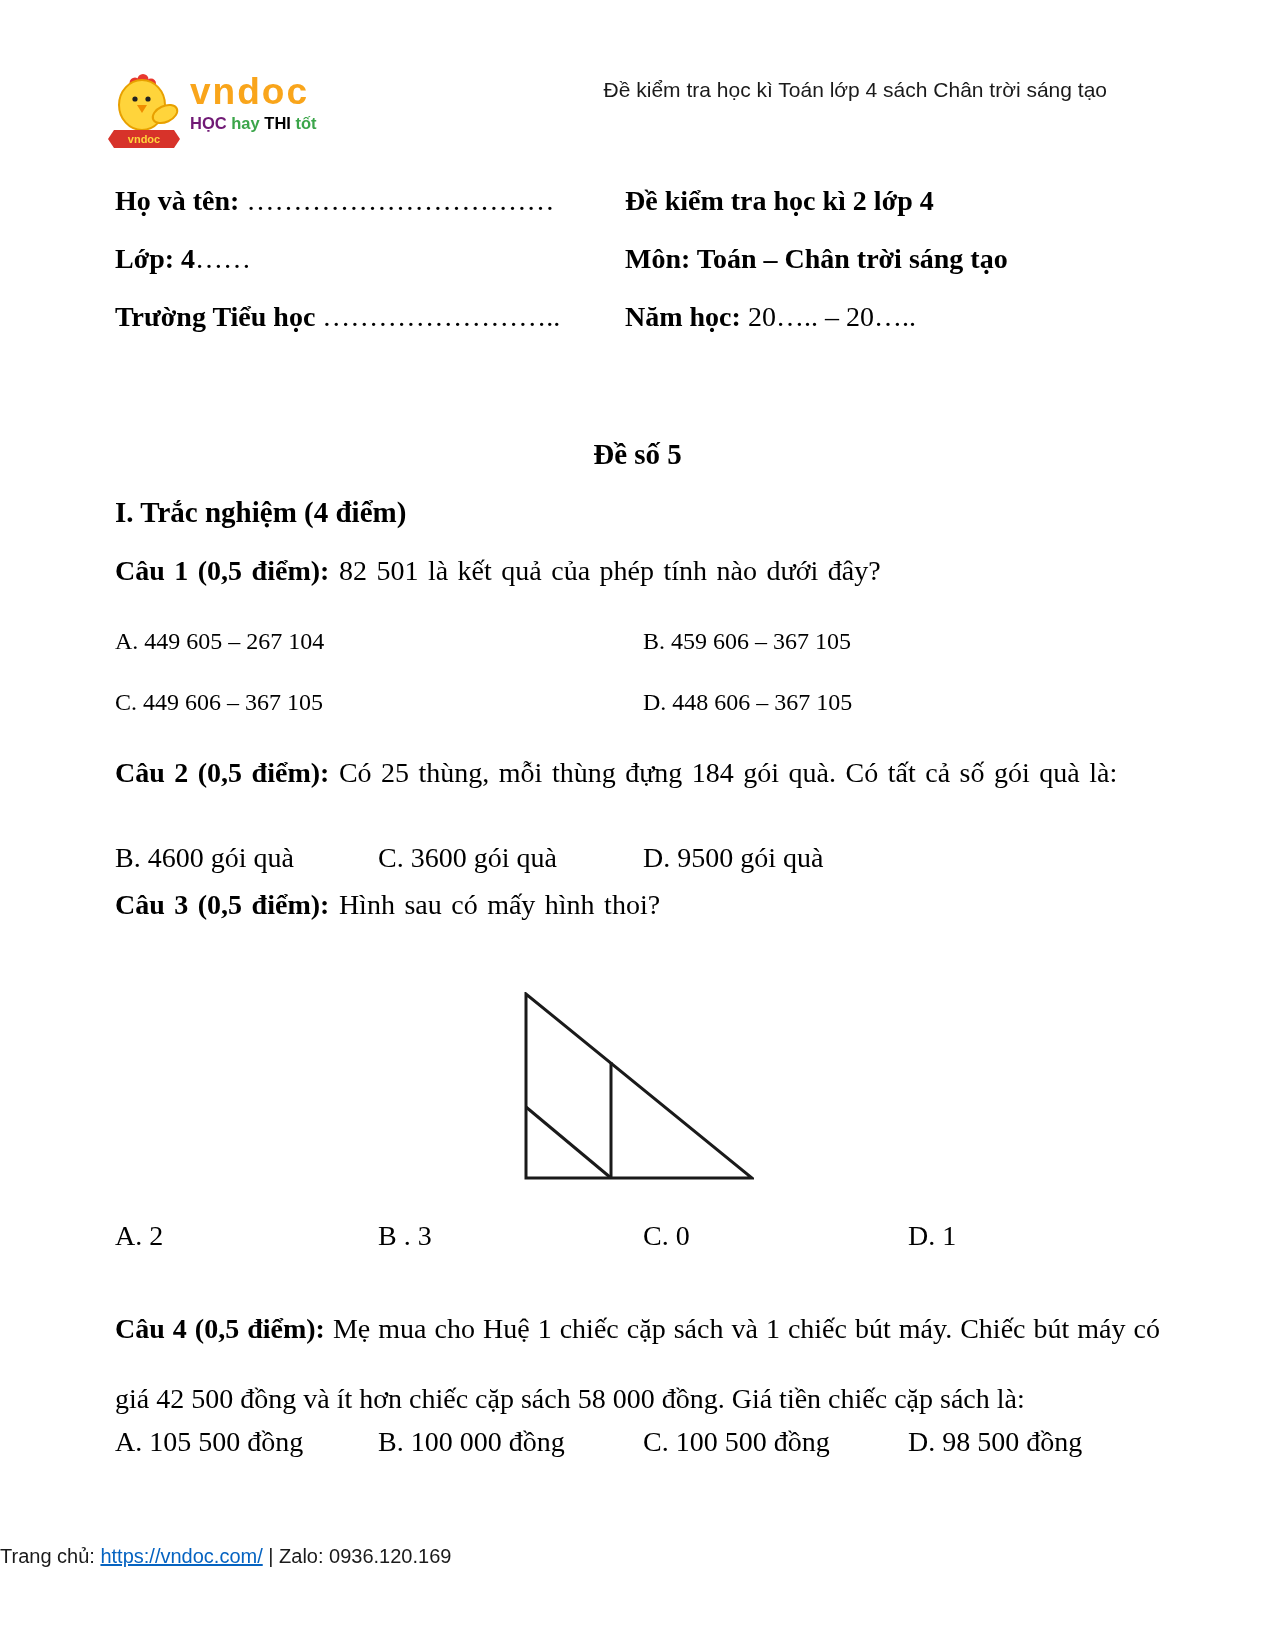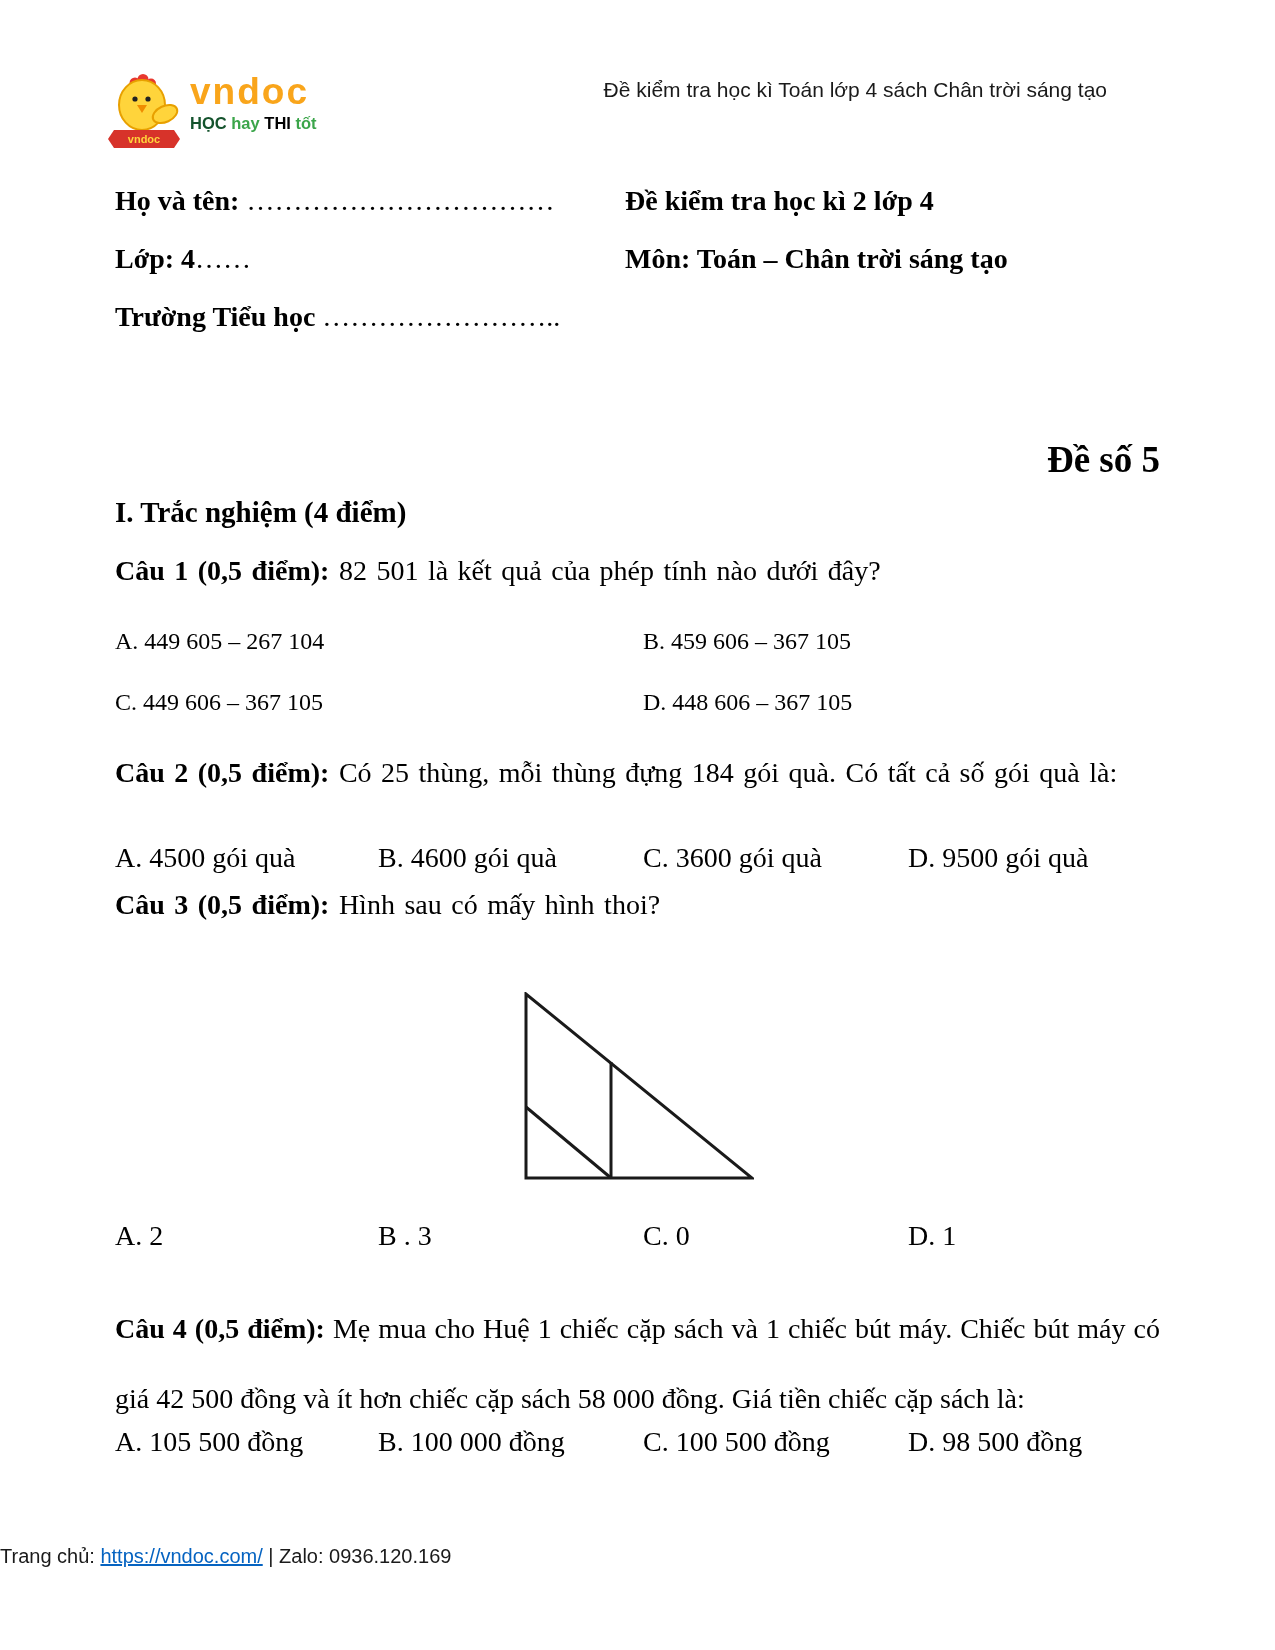--- a/index.html
+++ b/index.html
@@ -32,21 +32,21 @@
     color: #f9a51b;
   }
   .logo-tagline {
     font-family: "Liberation Sans", sans-serif;
     font-weight: bold;
     font-size: 16.5px;
     line-height: 20px;
     margin-top: 3px;
     white-space: nowrap;
   }
-  .tag-orange { color: #14532d; }
+  .tag-orange { color: #701a75; }
   .tag-green  { color: #3ba54a; }
   .tag-red    { color: #000000; }
 
   .header-title {
     position: absolute;
     top: 78px;
     right: 168px;
     font-family: "Liberation Sans", sans-serif;
     font-size: 21px;
     color: #1a1a1a;
@@ -67,22 +67,22 @@
     margin-bottom: 24px;
   }
   .b { font-weight: bold; }
 
   
   .doc-title {
     position: absolute;
     left: 115px;
     top: 438px;
     width: 1045px;
-    text-align: right;
-    font-size: 37px;
+    text-align: center;
+    font-size: 29px;
     font-weight: bold;
   }
   .section-title {
     position: absolute;
     left: 115px;
     top: 496px;
     font-size: 29px;
     font-weight: bold;
   }
 
@@ -180,40 +180,40 @@
     <div class="info-row">
       <span><span class="b">Họ và tên:</span> <span>……………………………</span></span>
       <span class="b">Đề kiểm tra học kì 2 lớp 4</span>
     </div>
     <div class="info-row">
       <span><span class="b">Lớp: 4</span><span>……</span></span>
       <span class="b">Môn: Toán – Chân trời sáng tạo</span>
     </div>
     <div class="info-row">
       <span><span class="b">Trường Tiểu học</span> <span>……………………..</span></span>
+      <span><span class="b">Năm học:</span> <span>20….. – 20…..</span></span>
     </div>
   </div>
 
   <div class="doc-title">Đề số 5</div>
   <div class="section-title">I. Trắc nghiệm (4 điểm)</div>
 
   <div class="qblock q1">
     <p class="q-para"><span class="b">Câu 1 (0,5 điểm):</span> <span>82 501 là kết quả của phép tính nào dưới đây?</span></p>
     <div class="opts2">
       <span>A. 449 605 – 267 104</span>
       <span>B. 459 606 – 367 105</span>
       <span>C. 449 606 – 367 105</span>
       <span>D. 448 606 – 367 105</span>
     </div>
   </div>
 
   <div class="qblock q2">
     <p class="q-para"><span class="b">Câu 2 (0,5 điểm):</span> <span>Có 25 thùng, mỗi thùng đựng 184 gói quà. Có tất cả số gói quà là:</span></p>
     <div class="opts4">
-      <span>A. 4500 gói quà</span>
       <span>B. 4600 gói quà</span>
       <span>C. 3600 gói quà</span>
       <span>D. 9500 gói quà</span>
     </div>
   </div>
 
   <div class="qblock q3">
     <p class="q-para"><span class="b">Câu 3 (0,5 điểm):</span> <span>Hình sau có mấy hình thoi?</span></p>
   </div>
 

